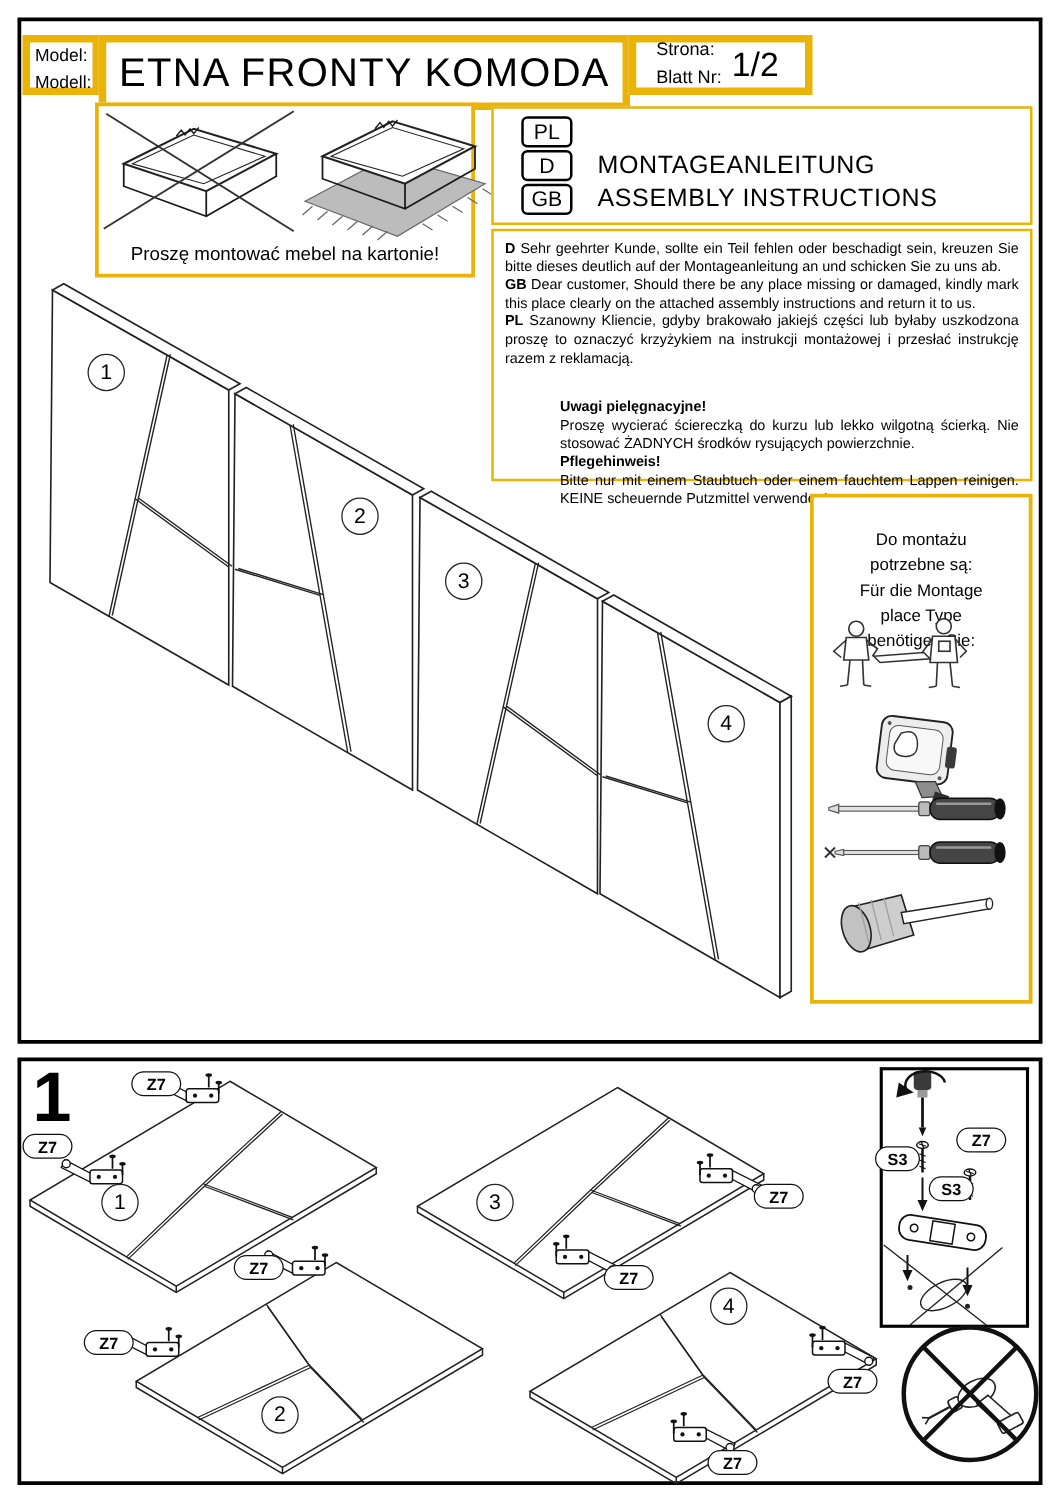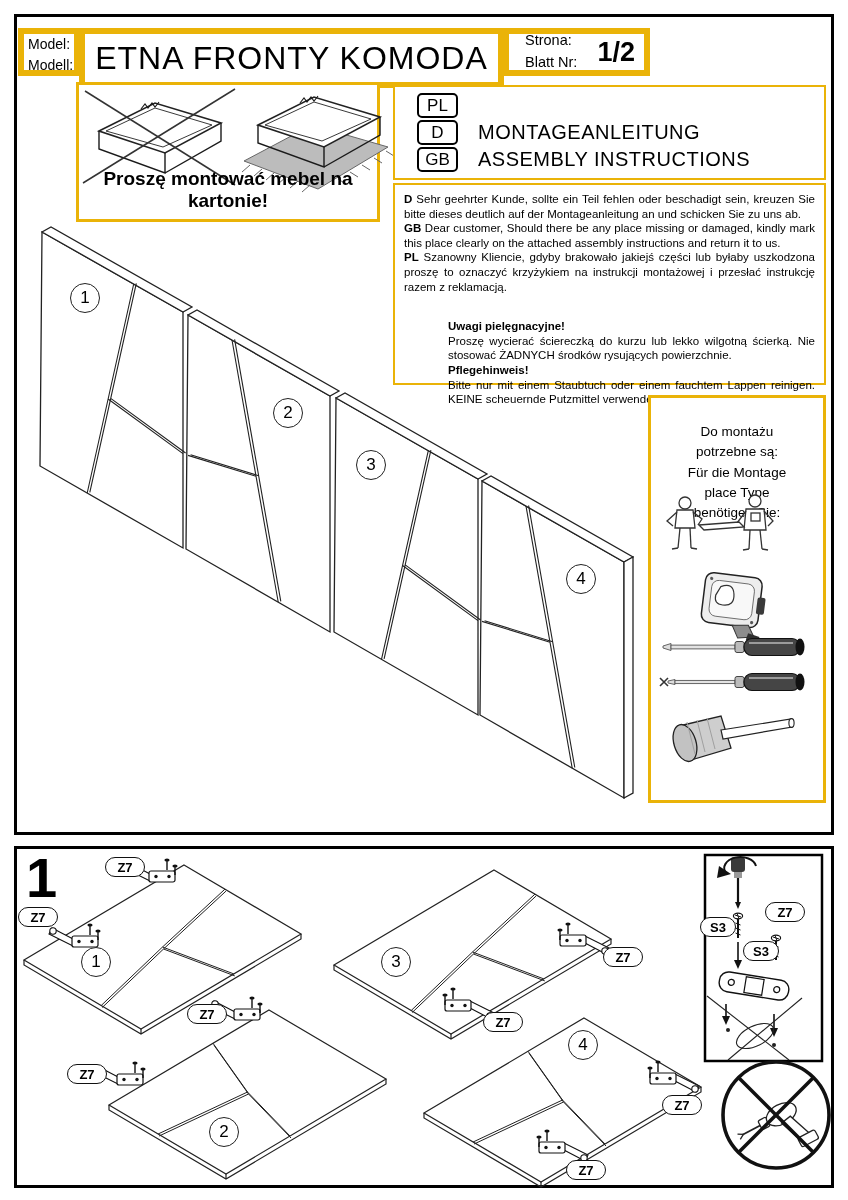--- a/index.html
+++ b/index.html
@@ -10,23 +10,23 @@
              display:flex;align-items:center;justify-content:center;font-size:17px;background:#fff;z-index:5;}
   .pill{position:absolute;border:1.7px solid #111;border-radius:11px;background:#fff;display:flex;
         align-items:center;justify-content:center;font-weight:600;font-size:13px;height:20px;z-index:6;box-sizing:border-box;}
   .z7{width:40px;}
   .s3{width:36px;}
   .model-cell{left:18px;top:28px;width:62px;height:48px;font-size:14px;line-height:1.5;padding-left:4px;}
   .title-cell{left:79px;top:28px;width:425px;height:60px;display:flex;align-items:center;justify-content:center;
               font-size:32px;letter-spacing:1px;white-space:nowrap;}
   .page-cell{left:503px;top:28px;width:147px;height:48px;display:flex;align-items:center;}
   .page-labels{font-size:14.5px;line-height:1.5;padding-left:16px;flex:1;}
-  .page-num{font-size:27px;font-weight:bold;padding-right:9px;}
+  .page-num{font-size:27px;font-weight:normal;padding-right:21px;}
   .carton-box{left:76px;top:82px;width:304px;height:140px;border-width:3px;}
-  .carton-caption{position:absolute;left:0;right:0;bottom:7px;text-align:center;font-weight:bold;font-size:19px;}
+  .carton-caption{position:absolute;left:0;right:0;bottom:7px;text-align:center;font-weight:normal;font-size:15px;}
   .lang-box{left:393px;top:85px;width:433px;height:95px;border-width:2.5px;display:flex;flex-direction:column;
             justify-content:space-evenly;padding:4px 0;}
   .lang-row{display:flex;align-items:center;padding-left:22px;}
   .lang-chip{width:41px;height:25px;border:2px solid #000;border-radius:5px;display:flex;align-items:center;
              justify-content:center;font-size:17px;flex:0 0 auto;box-sizing:border-box;}
   .lang-title{font-size:20px;margin-left:20px;letter-spacing:0.5px;white-space:nowrap;}
   .notes-box{left:393px;top:183px;width:433px;height:202px;border-width:2.5px;padding:7px 9px;font-size:11.5px;
              line-height:1.27;text-align:justify;}
   .notes-box p{margin:0;}
   .care-block{margin-top:25px;margin-left:44px;}

